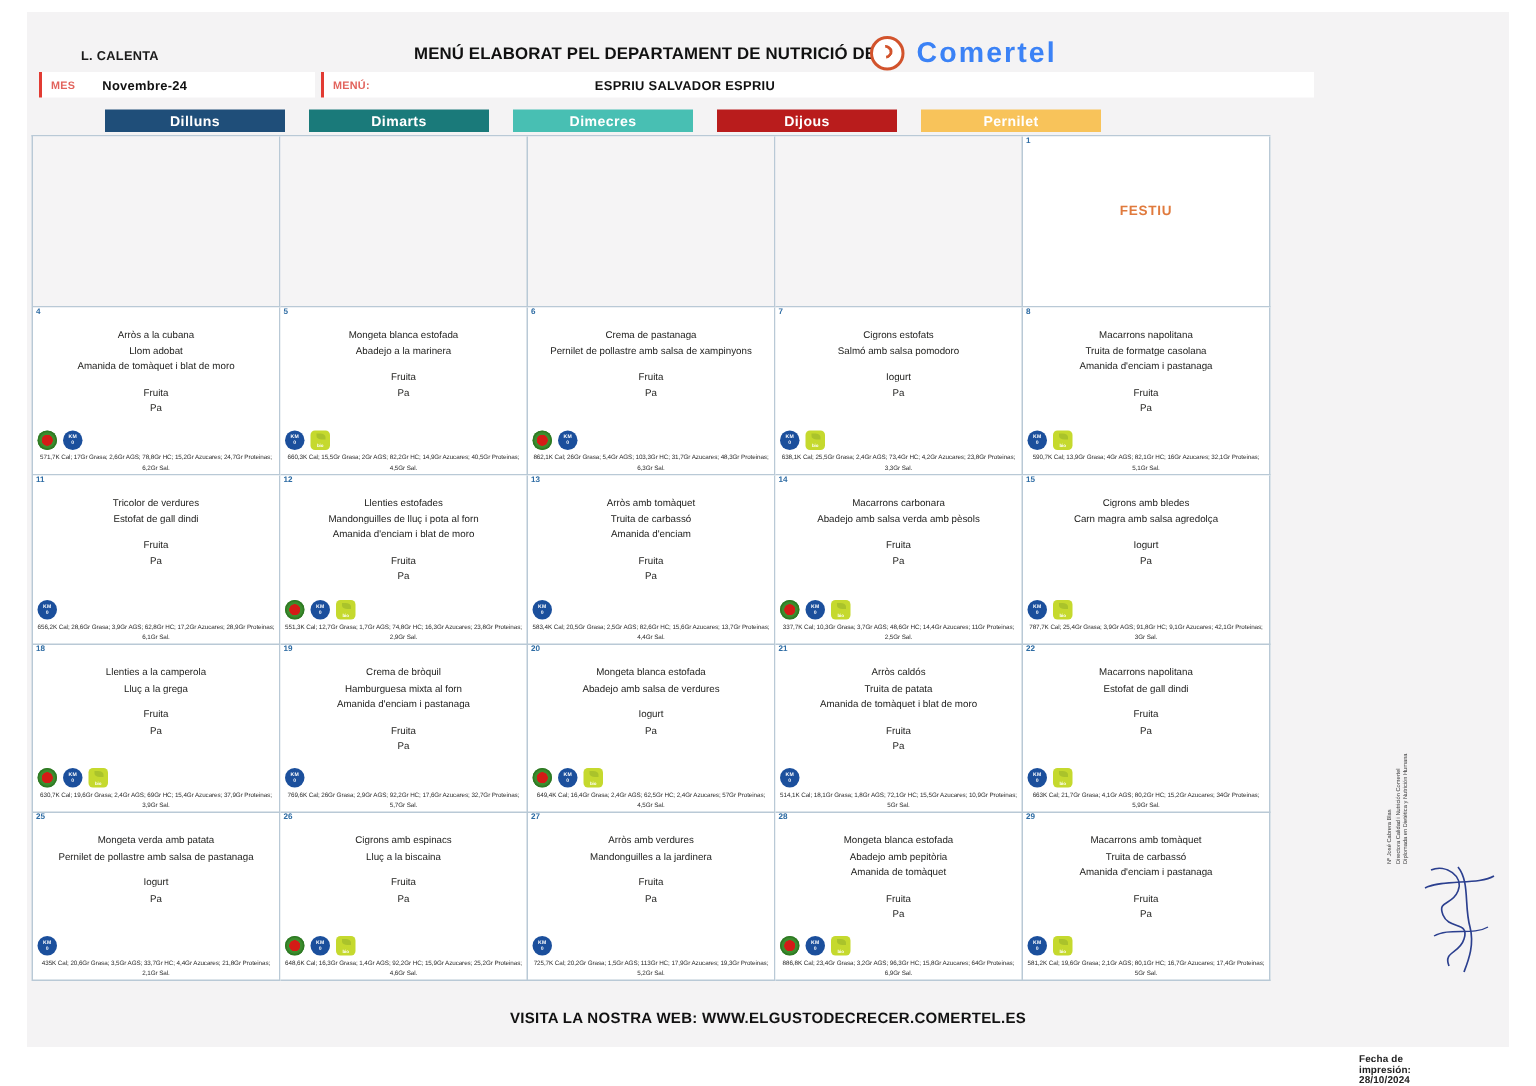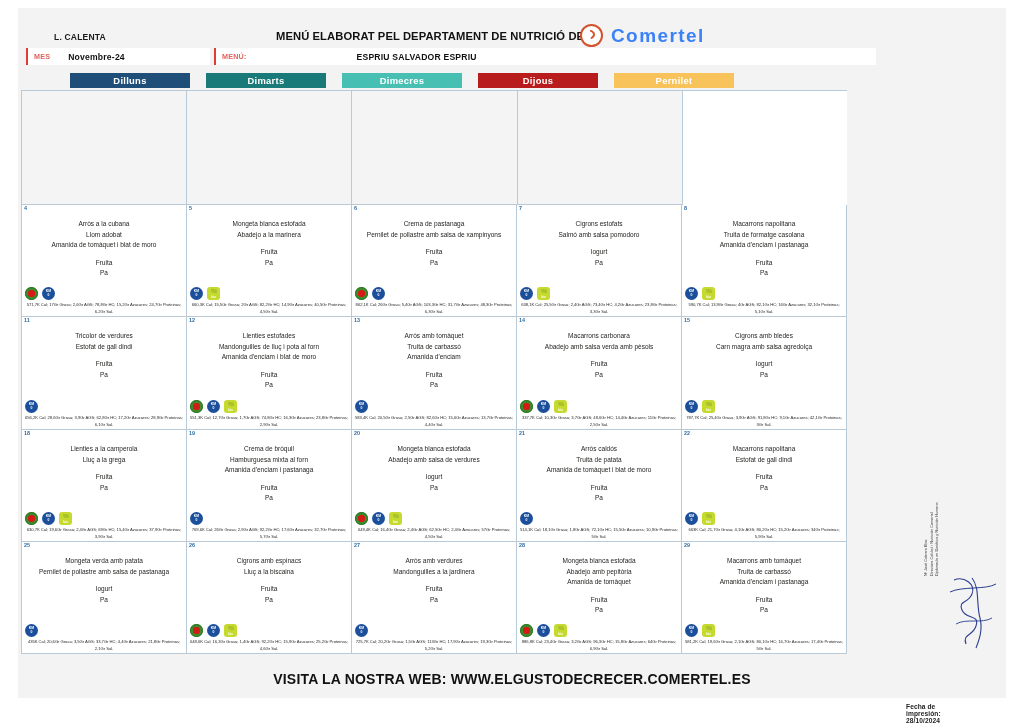--- a/index.html
+++ b/index.html
@@ -107,21 +107,21 @@
   }
   .meta-box {
     position: absolute;
     height: 17px;
     background: #ffffff;
     border-left: 2.4px solid #e23b33;
     display: flex;
     align-items: center;
   }
   .meta-mes   { left: 8px;   width: 182px; }
-  .meta-menu  { left: 196px; width: 660px; }
+  .meta-menu  { left: 196px; width: 660px; gap: 40px; }
   .meta-label {
     font-size: 7.2px;
     font-weight: bold;
     color: #e2635c;
     padding-left: 6px;
     letter-spacing: .2px;
   }
   .meta-value {
     font-size: 8.6px;
     font-weight: bold;
@@ -292,21 +292,21 @@
     position: absolute;
     left: 18px;
     top: 666px;
     width: 988px;
     height: 26px;
     display: flex;
     align-items: center;
     justify-content: center;
   }
   .footer-banner .txt {
-    font-size: 14px;
+    font-size: 10px;
     font-weight: bold;
     color: #111111;
     letter-spacing: .2px;
   }
 
   
   .sign-block {
     position: absolute;
     left: 920px;
     top: 566px;
@@ -377,20 +377,24 @@
       <div class="day-pill" style="left: 460px; background: #b91c1c;">Dijous</div>
       <div class="day-pill" style="left: 596px; background: rgb(248, 195, 90);">Pernilet</div>
     </div>
 
   <div class="grid" id="grid">
       <div class="week week-0">
         <div class="cell empty"></div>
         <div class="cell empty"></div>
         <div class="cell empty"></div>
         <div class="cell empty"></div>
+        <div class="cell">
+          <div class="daynum">1</div>
+          <div class="festiu">FESTIU</div>
+        </div>
       </div>
       <div class="week week-1">
         <div class="cell">
           <div class="daynum">4</div>
           <div class="dishes">
             <div class="dish">Arròs a la cubana</div>
             <div class="dish">Llom adobat</div>
             <div class="dish">Amanida de tomàquet i blat de moro</div>
           </div>
           <div class="extras">

